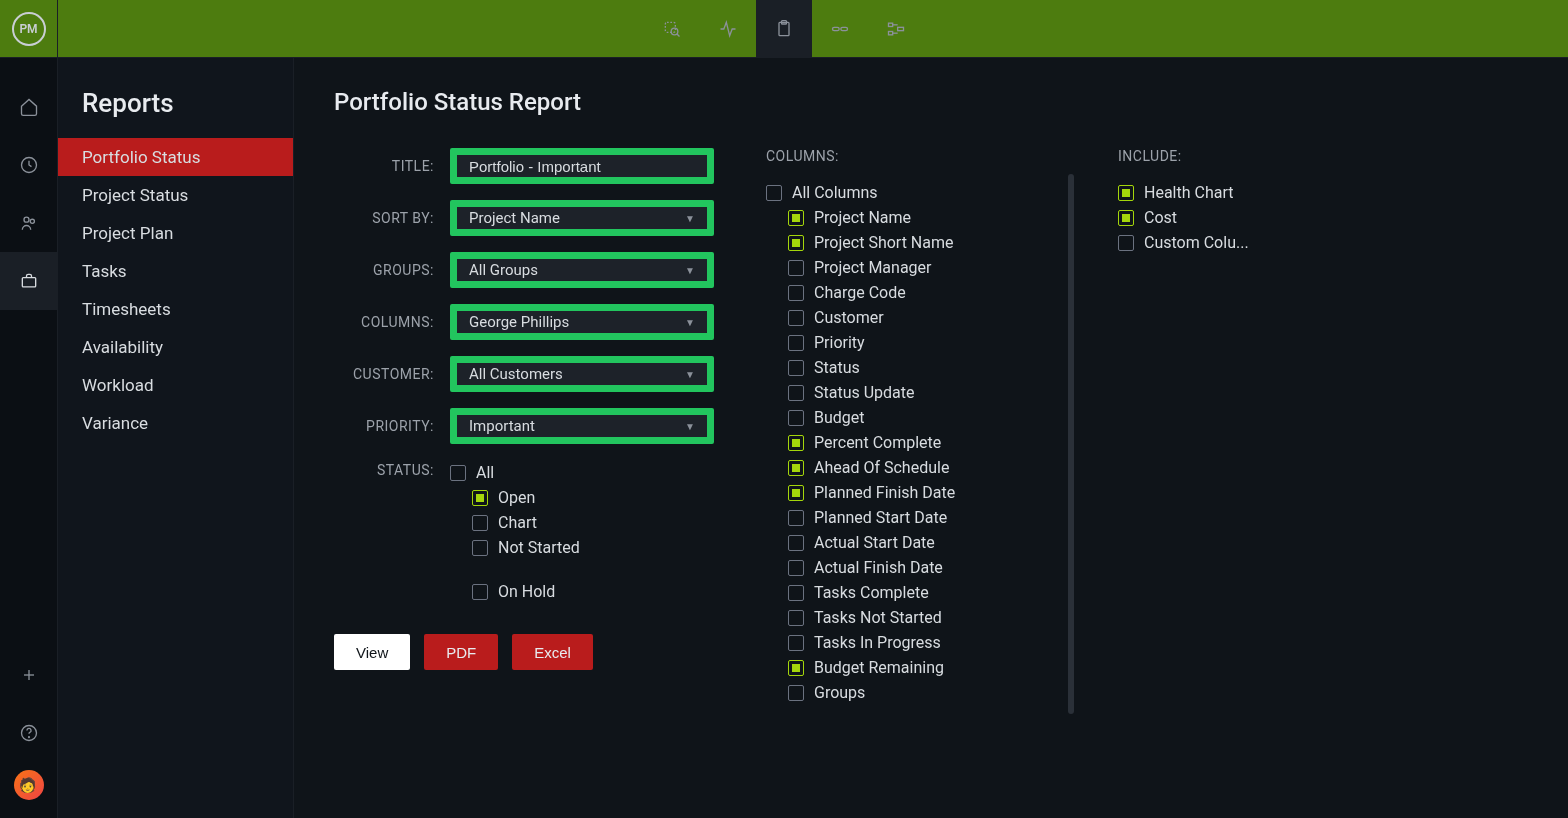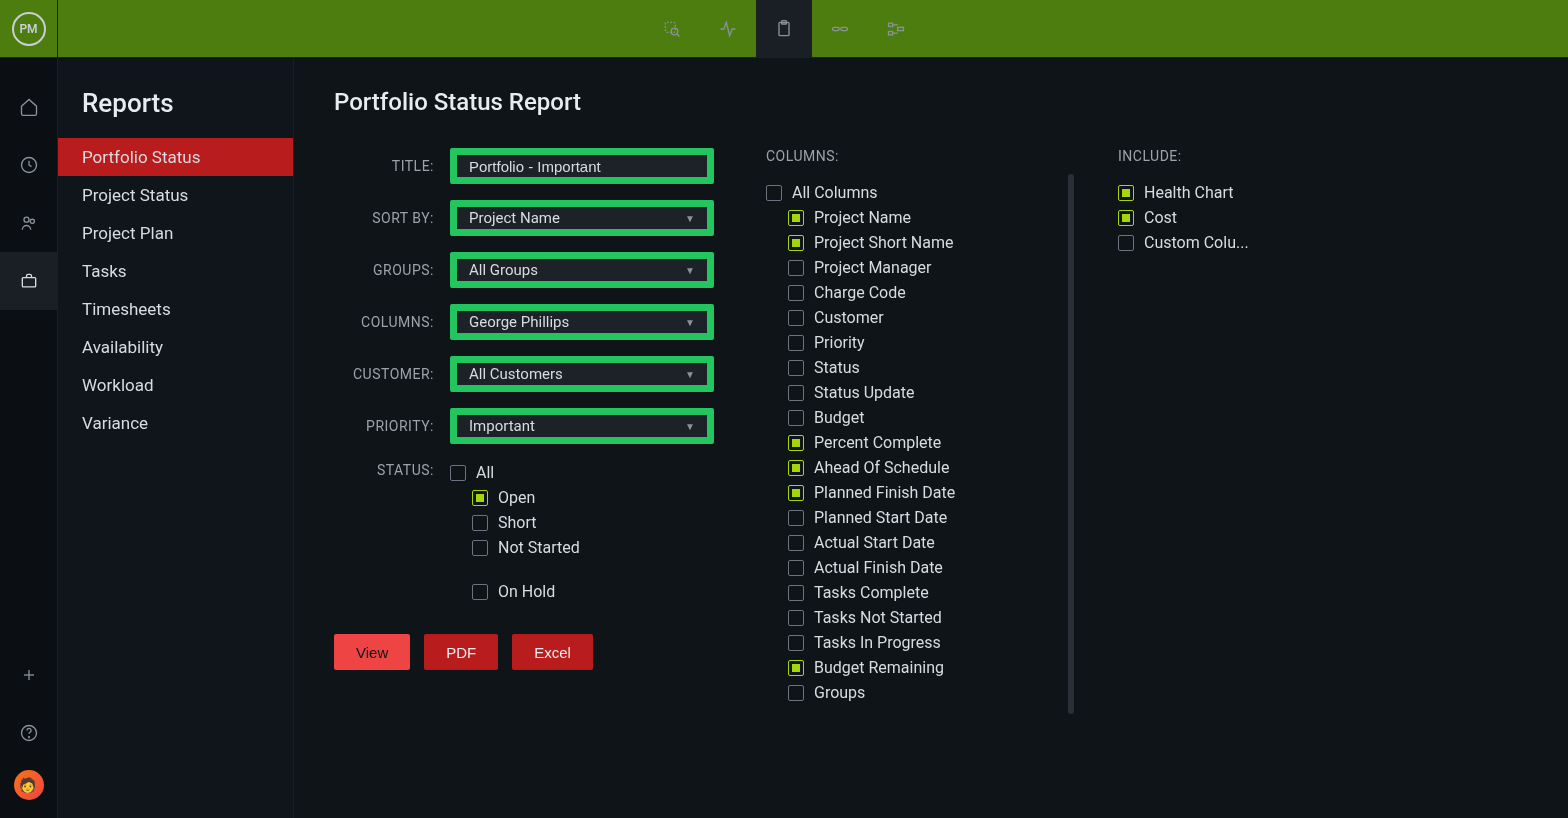--- a/index.html
+++ b/index.html
@@ -147,21 +147,21 @@
 .buttons {
   display:flex; gap:14px; margin-top:30px;
   padding-left:0;
 }
 .btn {
   height:36px; padding:0 22px;
   border:none; font-size:15px; cursor:pointer;
   border-radius:2px;
   display:flex; align-items:center;
 }
-.btn-primary { background:#ef4444; color:#0f1419; font-weight:500; }
+.btn-primary { background:#ffffff; color:#0f1419; font-weight:500; }
 .btn-secondary { background:#b91c1c; color:#e8ebef; }
 </style>
 </head>
 <body>
 
 <div class="topbar">
   <div class="logo">
     <div class="logo-circle">PM</div>
   </div>
   <div class="top-icons">
@@ -310,21 +310,21 @@
               <div class="checkbox">
                 <span class="cb-box"></span>
                 <span>All</span>
               </div>
               <div class="checkbox" style="padding-left: 22px;">
                 <span class="cb-box checked"></span>
                 <span>Open</span>
               </div>
               <div class="checkbox" style="padding-left: 22px;">
                 <span class="cb-box"></span>
-                <span>Short</span>
+                <span>Chart</span>
               </div>
               <div class="checkbox" style="padding-left: 22px;">
                 <span class="cb-box"></span>
                 <span>Not Started</span>
               </div>
               <div class="checkbox" style="padding-left: 22px; margin-top: 19px;">
                 <span class="cb-box"></span>
                 <span>On Hold</span>
               </div>
             </div>

